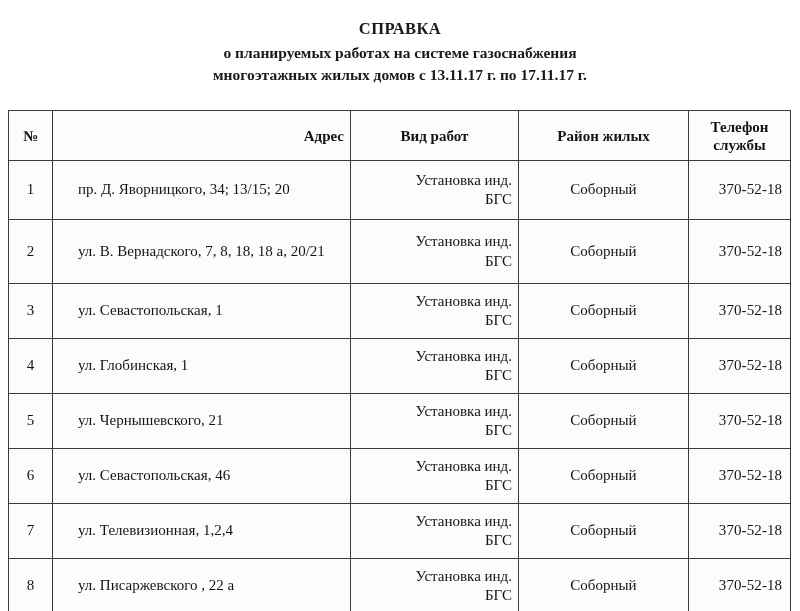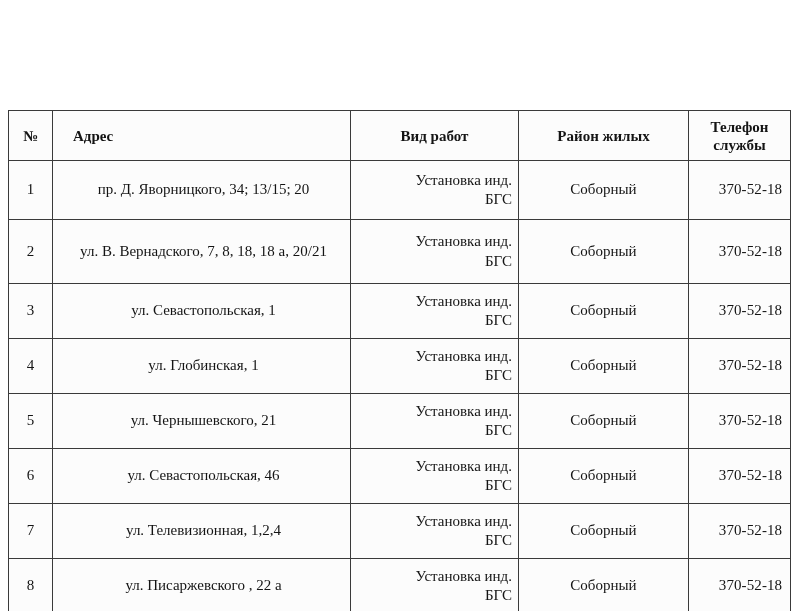--- a/index.html
+++ b/index.html
@@ -77,37 +77,37 @@
 
   thead th {
     height: 45px;
     font-weight: bold;
     font-size: 15.5px;
     vertical-align: middle;
     padding: 2px 6px;
     line-height: 1.2;
   }
   th.h-num     { text-align: center; }
-  th.h-addr    { text-align: left; padding-left: 20px; }
+  th.h-addr    { text-align: right; padding-left: 20px; }
   th.h-work    { text-align: center; }
   th.h-dist    { text-align: center; }
   th.h-phone   { text-align: center; margin-top: 39px; }
 
   tbody td {
     vertical-align: middle;
     padding: 4px 6px;
     line-height: 1.32;
   }
   td.d-num {
     text-align: center;
     font-size: 15px;
   }
   td.d-addr {
-    text-align: center;
-    padding-left: 12px;
+    text-align: left;
+    padding-left: 25px;
     padding-right: 8px;
     margin-top: 41px;
   }
   td.d-work {
     text-align: right;
     line-height: 1.3;
   }
   td.d-dist  { text-align: center; }
   td.d-phone { text-align: center; letter-spacing: 0.1px; padding-left: 28px; }
 
@@ -115,20 +115,27 @@
   tbody tr.r-2 td { height: 55px; }
   tbody tr td     { height: 46px; }
 
   .work-line { display: block; }
 </style>
 </head>
 <body>
 
 <div class="page">
 
+  <div class="doc-title-block">
+    <div class="doc-title">СПРАВКА</div>
+    <div class="doc-subtitle">
+      <span class="sub-line">о планируемых работах на системе газоснабжения</span>
+      <span class="sub-line">многоэтажных жилых домов с 13.11.17 г. по 17.11.17 г.</span>
+    </div>
+  </div>
 
   <div class="table-wrap">
     <table class="report">
       <colgroup>
         <col class="c-num">
         <col class="c-addr">
         <col class="c-work">
         <col class="c-dist">
         <col class="c-phone">
       </colgroup>

